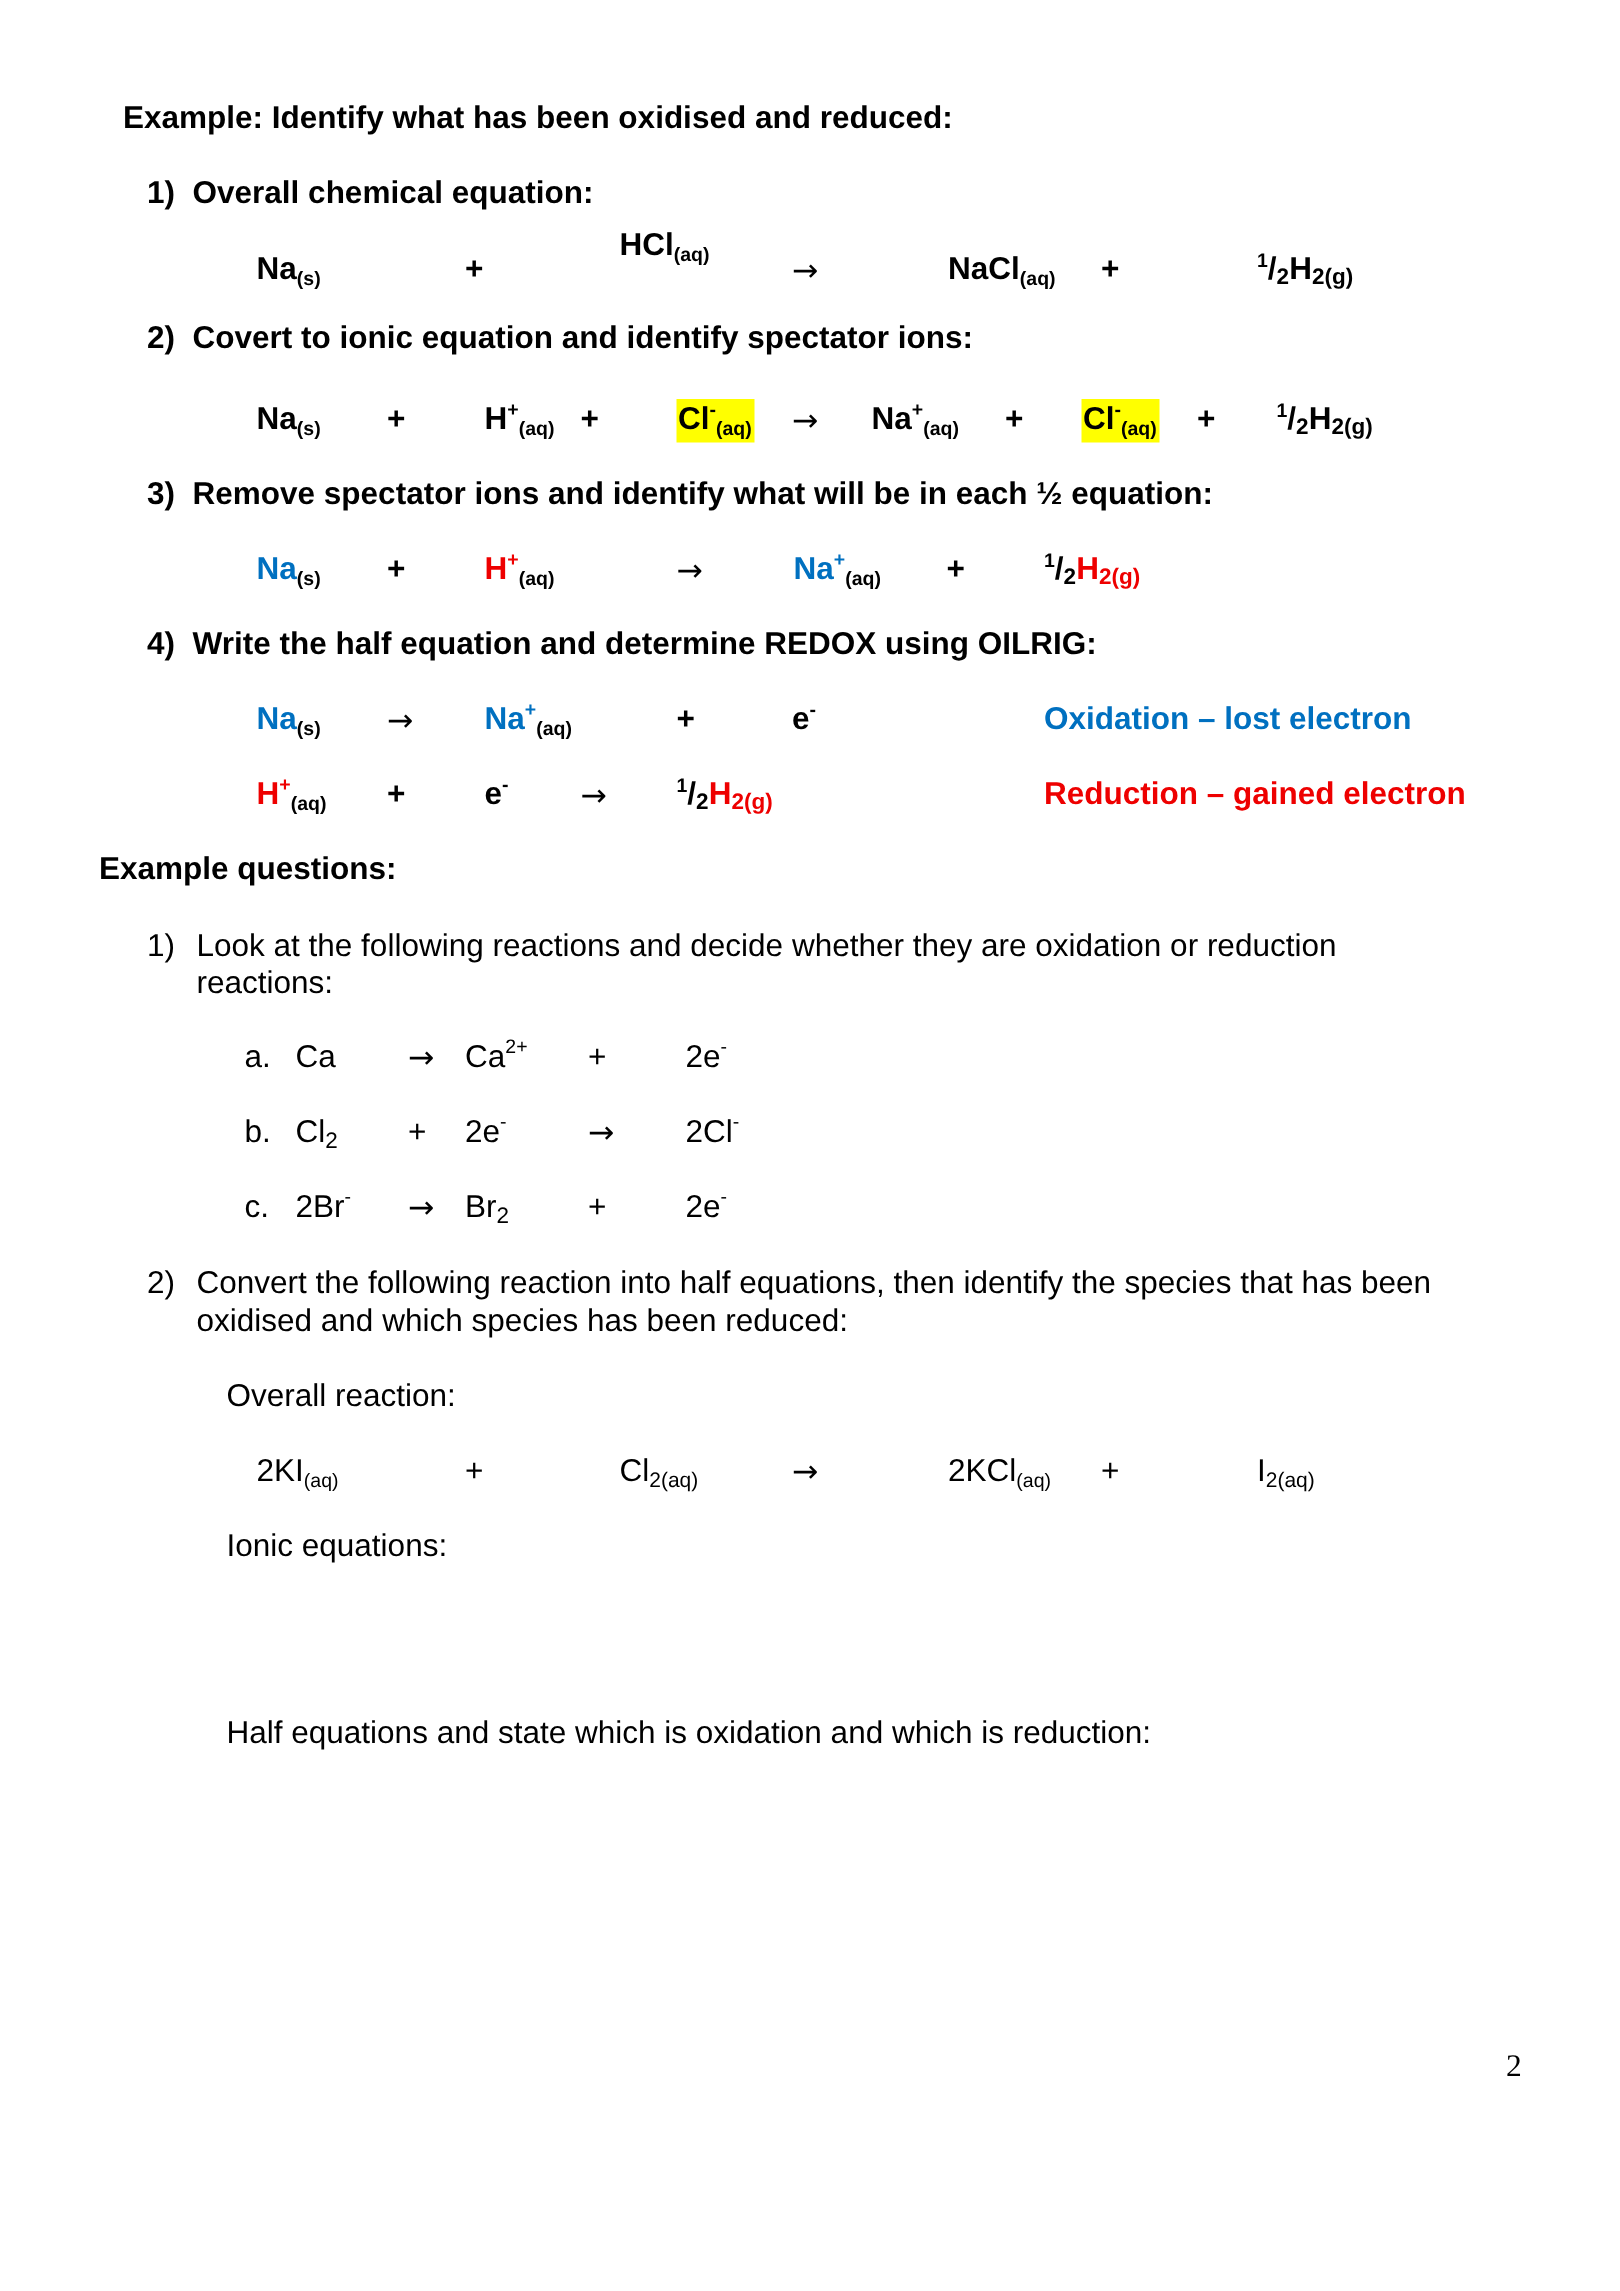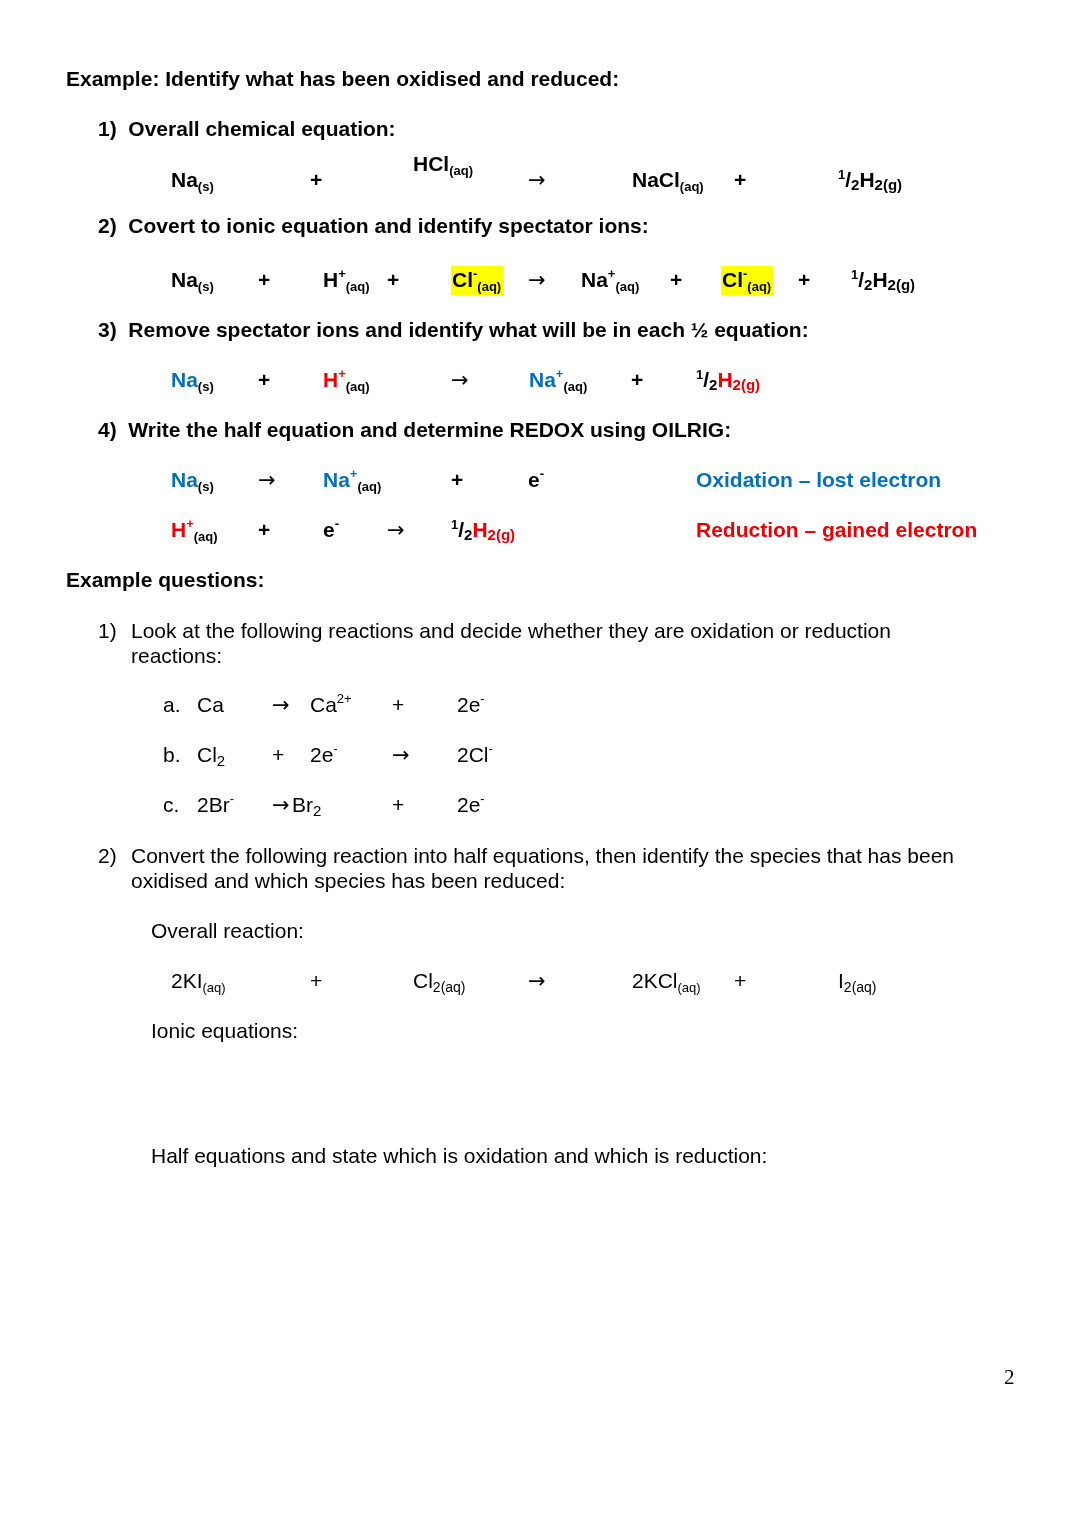--- a/index.html
+++ b/index.html
@@ -16,21 +16,21 @@
   .frac sub { font-size: 15px; vertical-align: -3px; }
   .blue { color: #0070C0; }
   .red { color: #EE0000; }
   .hl { background: #FFFF00; }
   .arrow { font-family: "DejaVu Sans", sans-serif; font-weight: normal; font-size: 21px; }
   .pagenum { font-family: "Liberation Serif", serif; font-size: 21px; }
 </style>
 </head>
 <body>
 
-<div class="abs b h" style="left:66px; top:67px;">Example:  Identify what has been oxidised and reduced:</div>
+<div class="abs b h" style="left:82px; top:67px;">Example:  Identify what has been oxidised and reduced:</div>
 
 <div class="abs b h" style="left:98px; top:117px;">
   <span>1)</span>&nbsp;&nbsp;<span>Overall chemical equation:</span>
 </div>
 <div>
   <span class="abs b eq" style="left:171px; top:168px;"><span>Na</span><sub>(s)</sub></span>
   <span class="abs b eq" style="left:310px; top:168px;">+</span>
   <span class="abs b eq" style="left:413px; top:152px;"><span>HCl</span><sub>(aq)</sub></span>
   <span class="abs arrow" style="left:528px; top:168px;">→</span>
   <span class="abs b eq" style="left:632px; top:168px;"><span>NaCl</span><sub>(aq)</sub></span>
@@ -107,21 +107,21 @@
   <span class="abs eq" style="left:197px; top:743px;"><span>Cl</span><sub style="font-size:15px">2</sub></span>
   <span class="abs eq" style="left:272px; top:743px;">+</span>
   <span class="abs eq" style="left:310px; top:743px;"><span>2e</span><sup>-</sup></span>
   <span class="abs arrow" style="left:392px; top:743px;">→</span>
   <span class="abs eq" style="left:457px; top:743px;"><span>2Cl</span><sup>-</sup></span>
 </div>
 <div>
   <span class="abs eq" style="left:163px; top:793px;">c.</span>
   <span class="abs eq" style="left:197px; top:793px;text-align:center;"><span>2Br</span><sup>-</sup></span>
   <span class="abs arrow" style="left:272px; top:793px;">→</span>
-  <span class="abs eq" style="left:292px; top:793px;"><span>Br</span><sub style="font-size:15px">2</sub></span>
+  <span class="abs eq" style="left:310px; top:793px;"><span>Br</span><sub style="font-size:15px">2</sub></span>
   <span class="abs eq" style="left:392px; top:793px;">+</span>
   <span class="abs eq" style="left:457px; top:793px;"><span>2e</span><sup>-</sup></span>
 </div>
 
 <div class="abs h" style="left:98px; top:844px;">2)</div>
 <div class="abs h" style="left:131px; top:844px;text-align:center;">Convert the following reaction into half equations, then identify the species that has been</div>
 <div class="abs h" style="left:131px; top:869px;">oxidised and which species has been reduced:</div>
 
 <div class="abs h" style="left:151px; top:919px;">Overall reaction:</div>
 <div>

